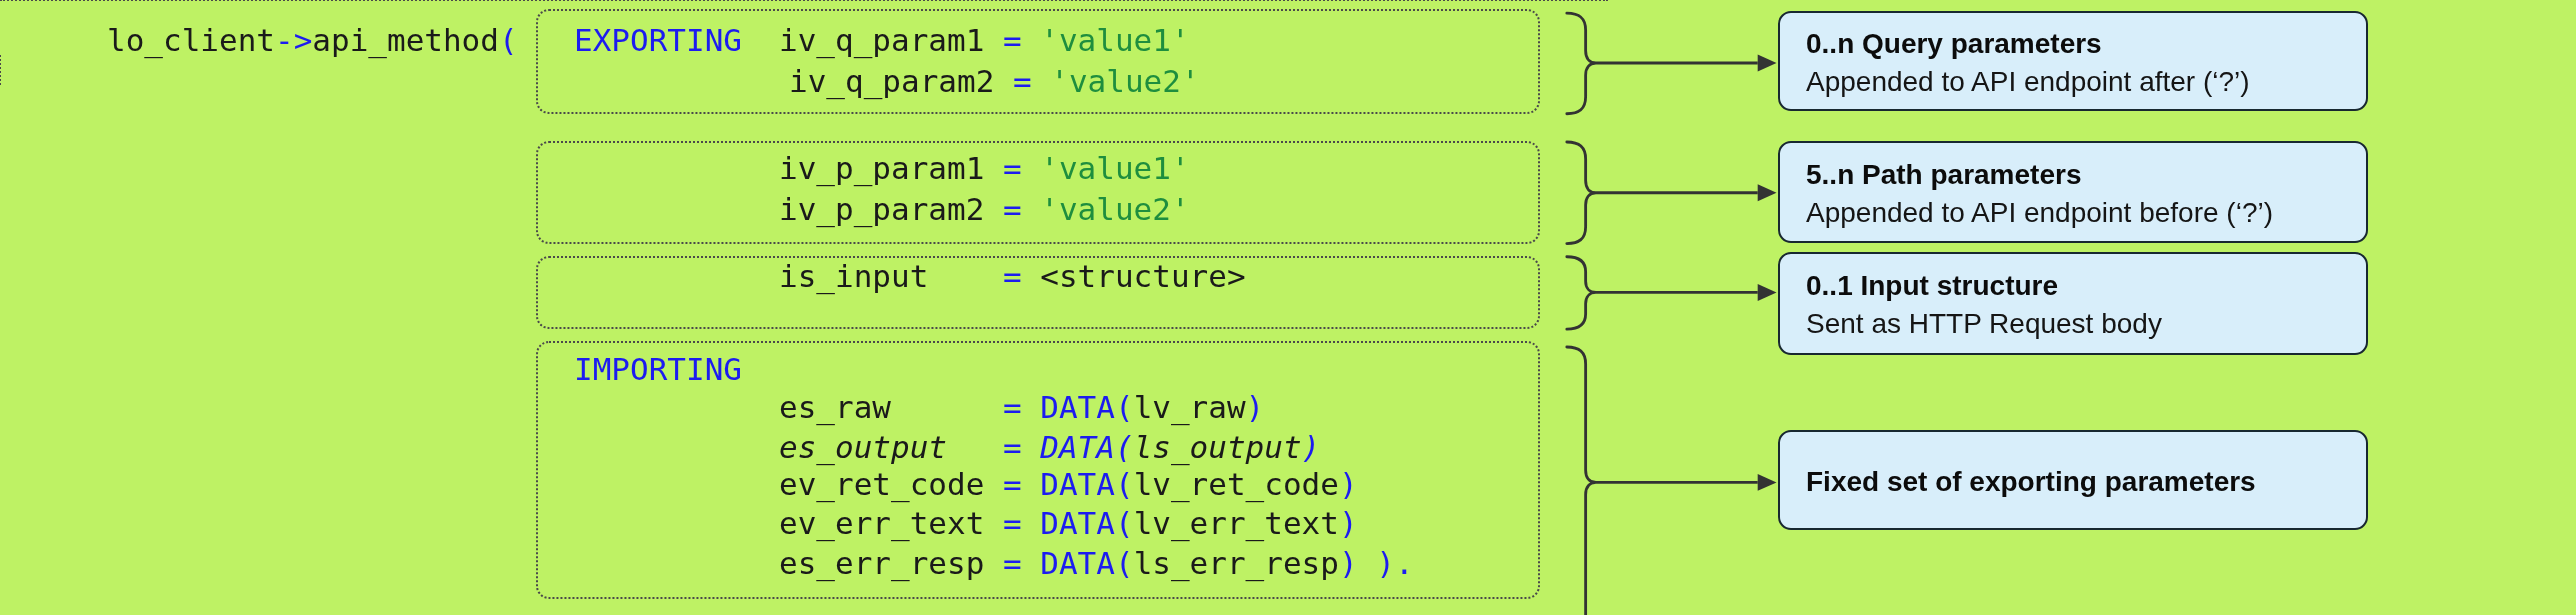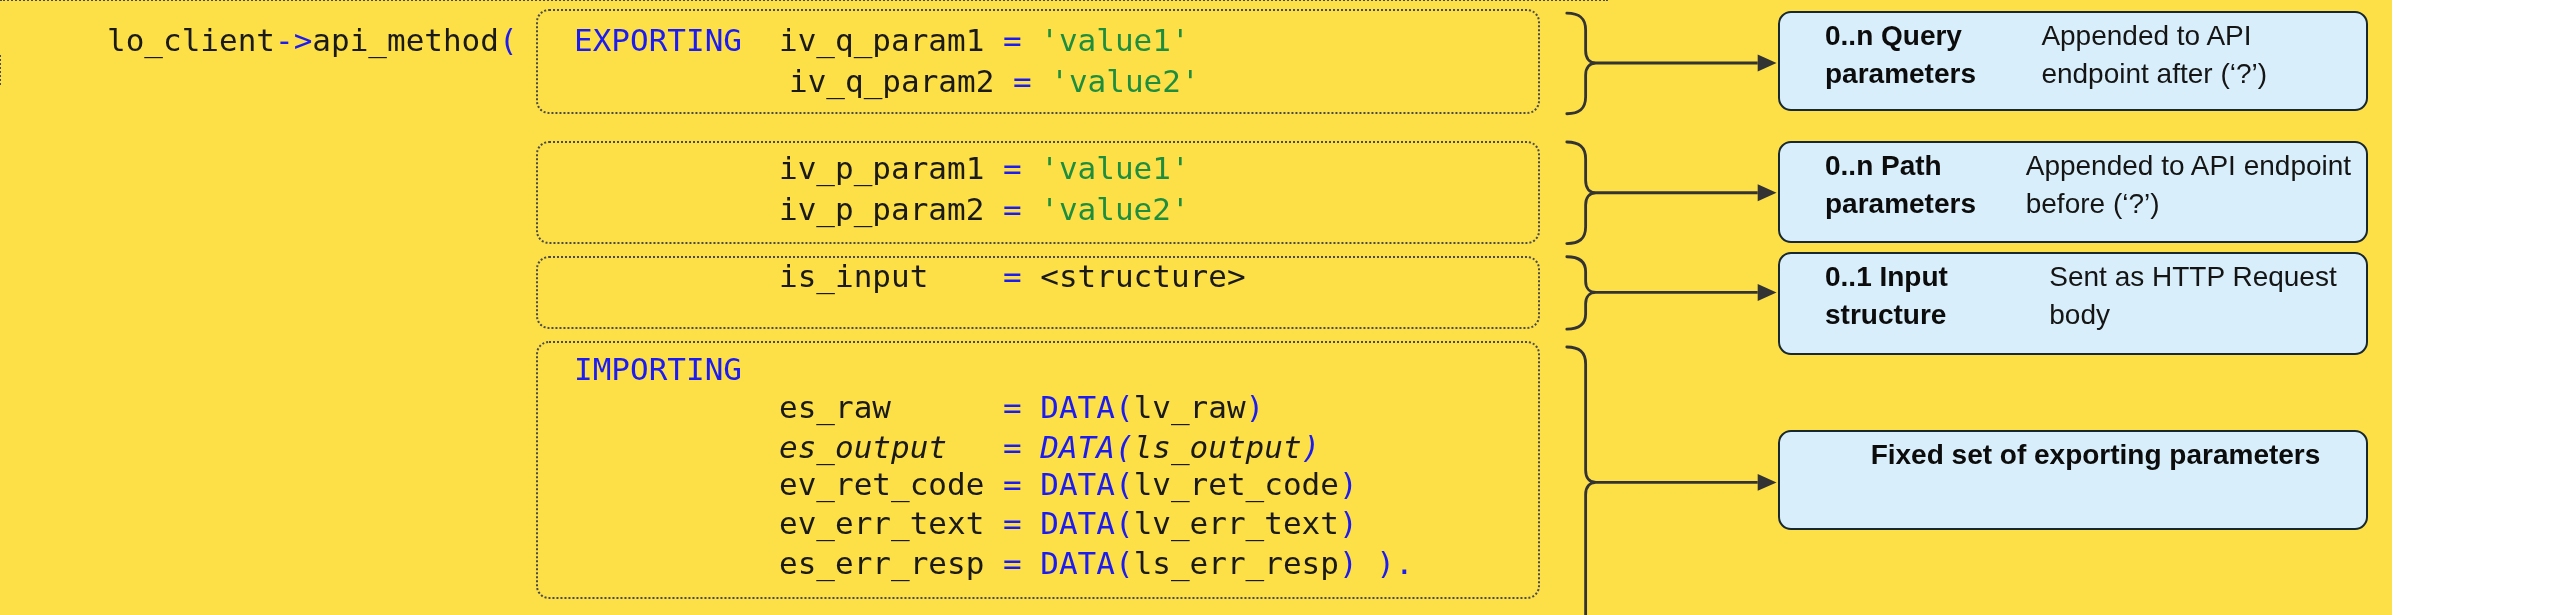--- a/index.html
+++ b/index.html
@@ -1,20 +1,20 @@
 <!DOCTYPE html>
 <html style="--code-plain: #1a1a1a; --code-keyword: #1c1cf0; --code-string: #1e8e3e; --boxline: #4a4a4a; --brace: #333333; --callout-bg: #d8eefa; --callout-border: #182830;font-size:15px"><head>
 <meta charset="utf-8">
 <style>
   html,body{margin:0;padding:0;background:#ffffff;}
   .canvas{
     position:relative;
-    width:2392px;
+    width:2576px;
     height:615px;
-    background:#fde047;
+    background:#bef264;
     overflow:hidden;
     font-family:"Liberation Sans", sans-serif;
   }
 
   
   .remnant-top{
     position:absolute;left:0;top:-0.9px;width:1608px;height:0;
     border-top:2.8px dotted var(--boxline,#4a4a4a);
   }
   .remnant-left{
@@ -56,22 +56,22 @@
   .connector-layer polygon{fill:var(--brace,#333333);stroke:none;}
 
   
   .callout-layer{position:absolute;inset:0;}
   .callout{
     position:absolute;left:1778px;width:590px;
     box-sizing:border-box;
     background:var(--callout-bg,#d8eefa);
     border:2.8px solid var(--callout-border,#182830);
     border-radius:13px;
-    display:flex;flex-direction:row;justify-content:center;
-    padding-left:45px;padding-top:3.8px;
+    display:flex;flex-direction:column;justify-content:center;
+    padding-left:26px;padding-top:3.8px;
   }
   .callout-0{top:11.3px;height:100px;}
   .callout-1{top:141px;height:102px;}
   .callout-2{top:252px;height:103px;}
   .callout-3{top:430px;height:100px;}
   .callout-title{
     font-size:28px;font-weight:bold;color:#0c0c0c;line-height:38px;
   }
   .callout-body{
     font-size:28px;font-weight:normal;color:#151515;line-height:38px;
@@ -129,21 +129,21 @@
       <polygon points="1869,504 1889,513 1869,522"></polygon>
     </g>
   </svg>
 
   <div class="callout-layer">
       <div class="callout callout-0">
         <div class="callout-title">0..n Query parameters</div>
         <div class="callout-body">Appended to API endpoint after (‘?’)</div>
       </div>
       <div class="callout callout-1">
-        <div class="callout-title">0..n Path parameters</div>
+        <div class="callout-title">5..n Path parameters</div>
         <div class="callout-body">Appended to API endpoint before (‘?’)</div>
       </div>
       <div class="callout callout-2">
         <div class="callout-title">0..1 Input structure</div>
         <div class="callout-body">Sent as HTTP Request body</div>
       </div>
       <div class="callout callout-3">
         <div class="callout-title">Fixed set of exporting parameters</div>
       </div>
     </div>

